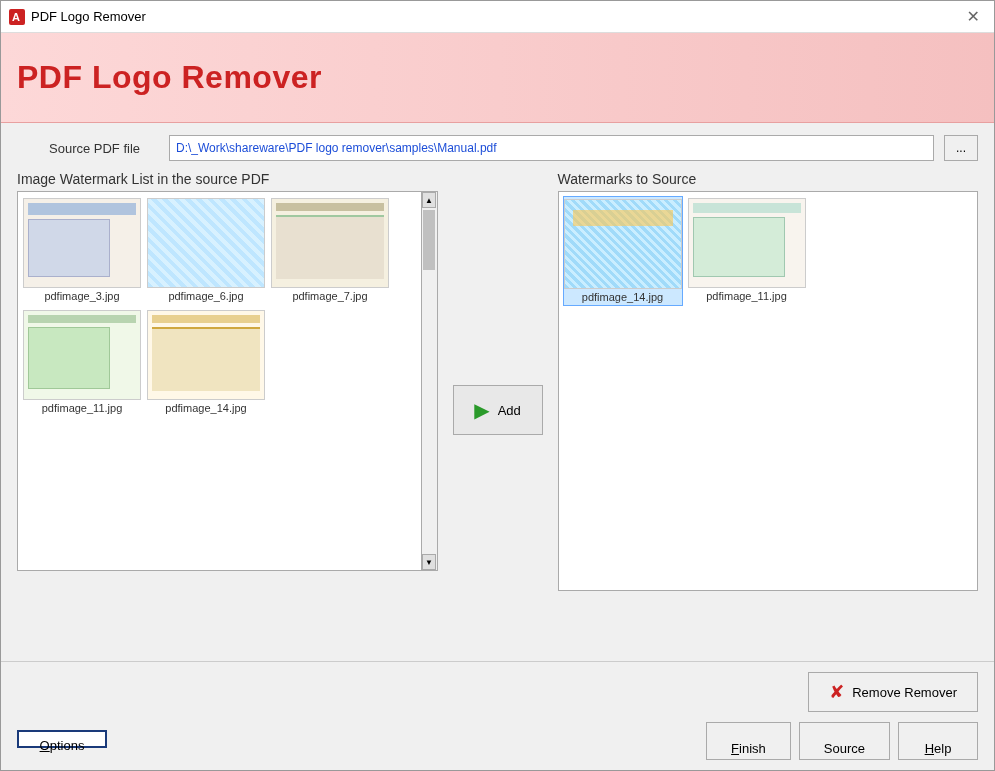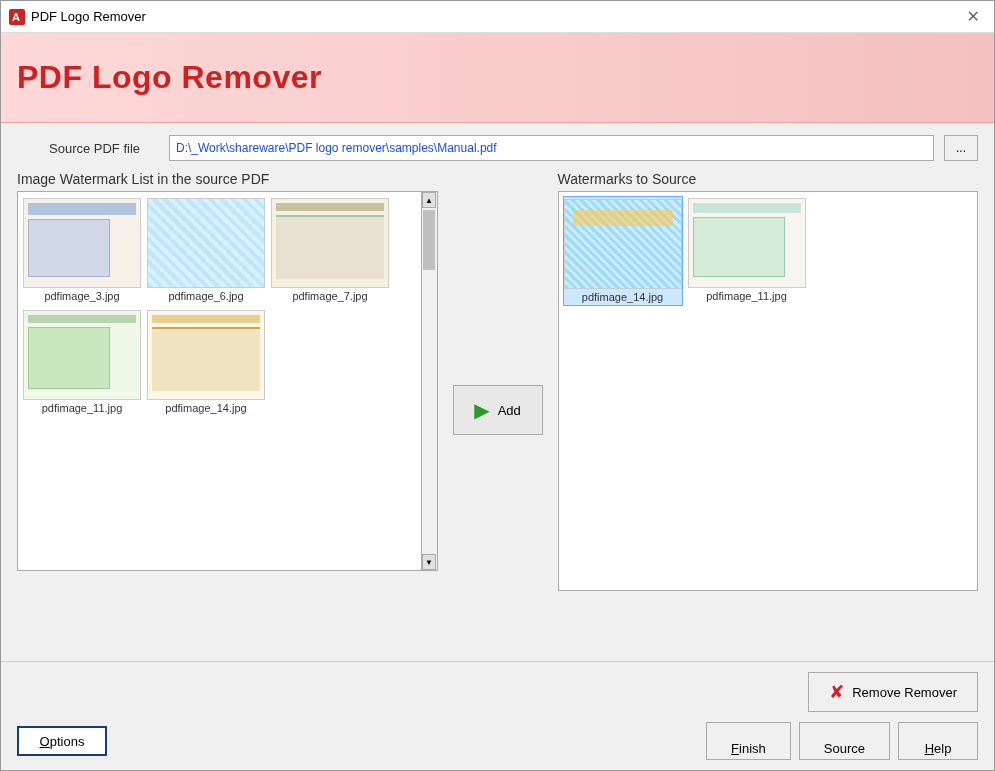--- a/index.html
+++ b/index.html
@@ -235,21 +235,21 @@
       font-size: 13px;
       height: 30px;
       min-width: 80px;
     }
     .options-btn {
       background: white;
       border: 2px solid #1a3a7a;
       padding: 6px 20px;
       cursor: pointer;
       font-size: 13px;
-      height: 30px;
+      height: 18px;
       min-width: 90px;
     }
 
     
     .img-pdfimage3 {
       background: #f5f0e8;
       position: relative;
     }
     .img-pdfimage3::before {
       content: '';

